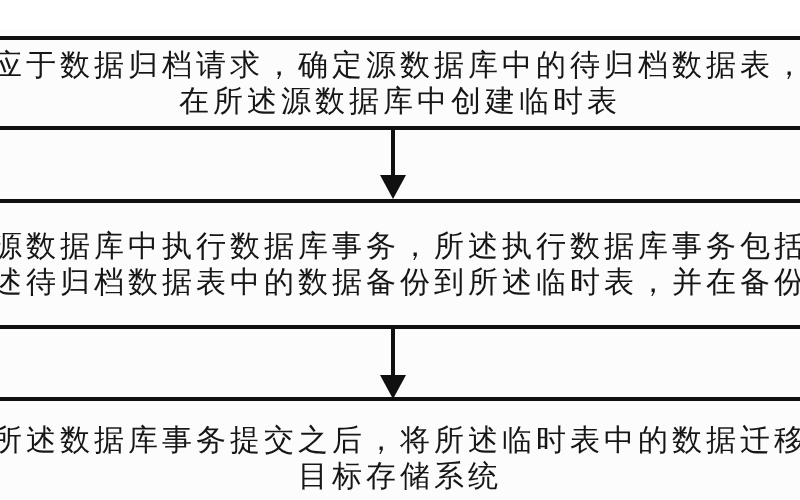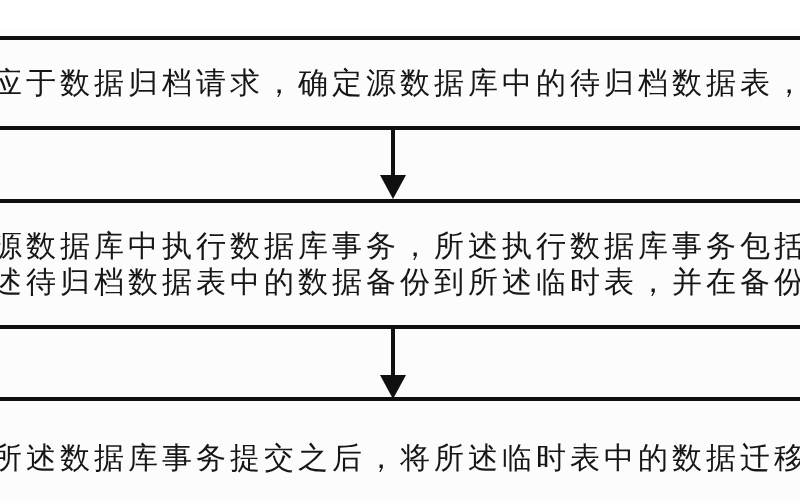--- a/index.html
+++ b/index.html
@@ -62,30 +62,32 @@
   .head-1 { top: 146px; }
   .head-2 { top: 346px; }
 </style>
 </head>
 <body>
 
 <div class="canvas">
 
   <div class="flow-box box-1">
     <div class="text-line">应于数据归档请求，确定源数据库中的待归档数据表，</div>
+    <div class="text-line">在所述源数据库中创建临时表</div>
   </div>
 
   <div class="arrow-stem stem-1"></div>
   <div class="arrow-head head-1"></div>
 
   <div class="flow-box box-2">
     <div class="text-line">源数据库中执行数据库事务，所述执行数据库事务包括</div>
     <div class="text-line">述待归档数据表中的数据备份到所述临时表，并在备份</div>
   </div>
 
   <div class="arrow-stem stem-2"></div>
   <div class="arrow-head head-2"></div>
 
   <div class="flow-box box-3">
     <div class="text-line">所述数据库事务提交之后，将所述临时表中的数据迁移</div>
+    <div class="text-line">目标存储系统</div>
   </div>
 
 </div>
 
 </body></html>

